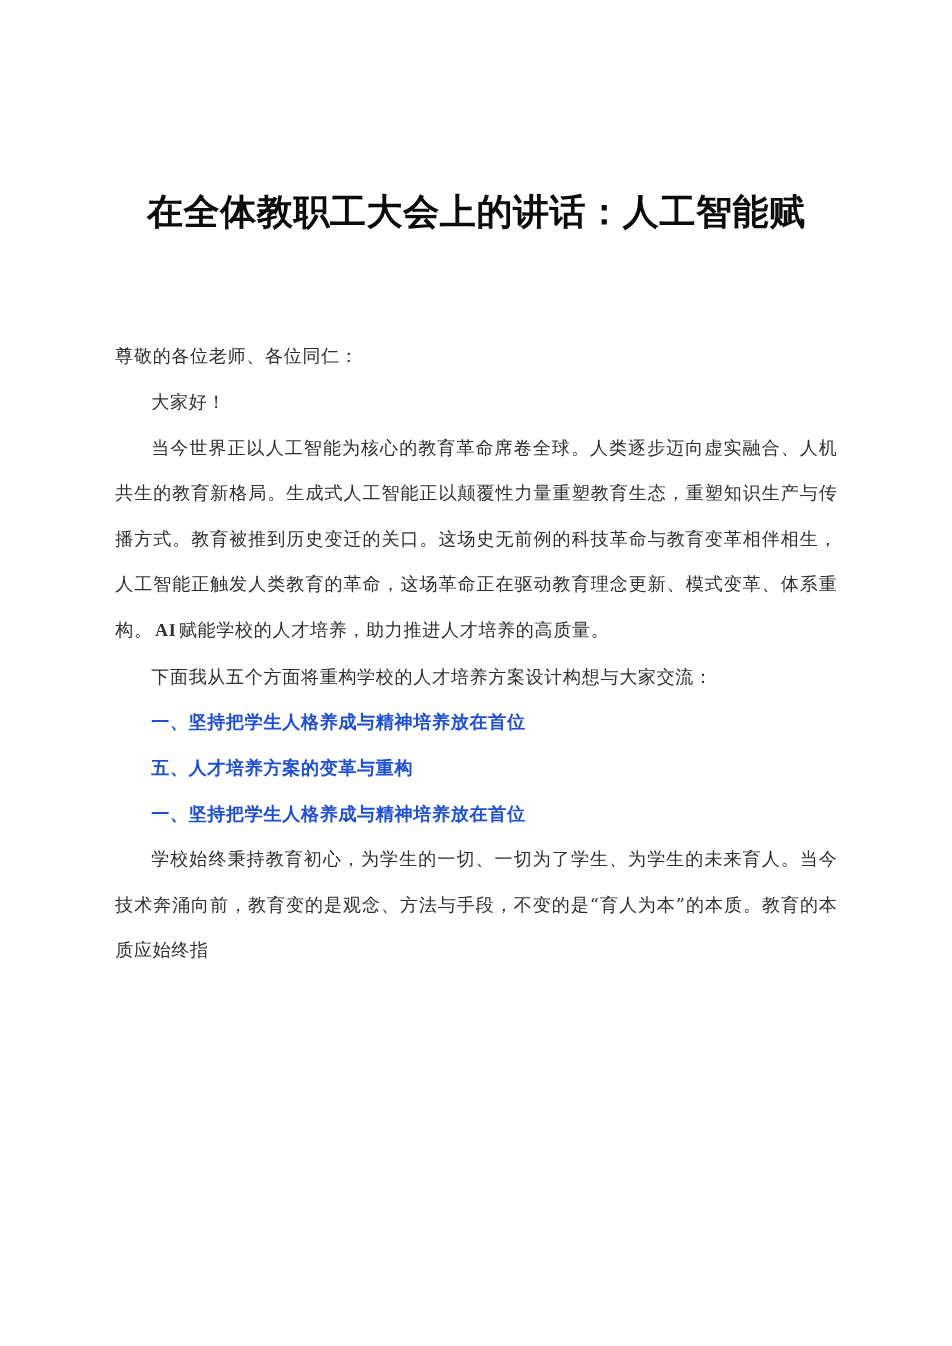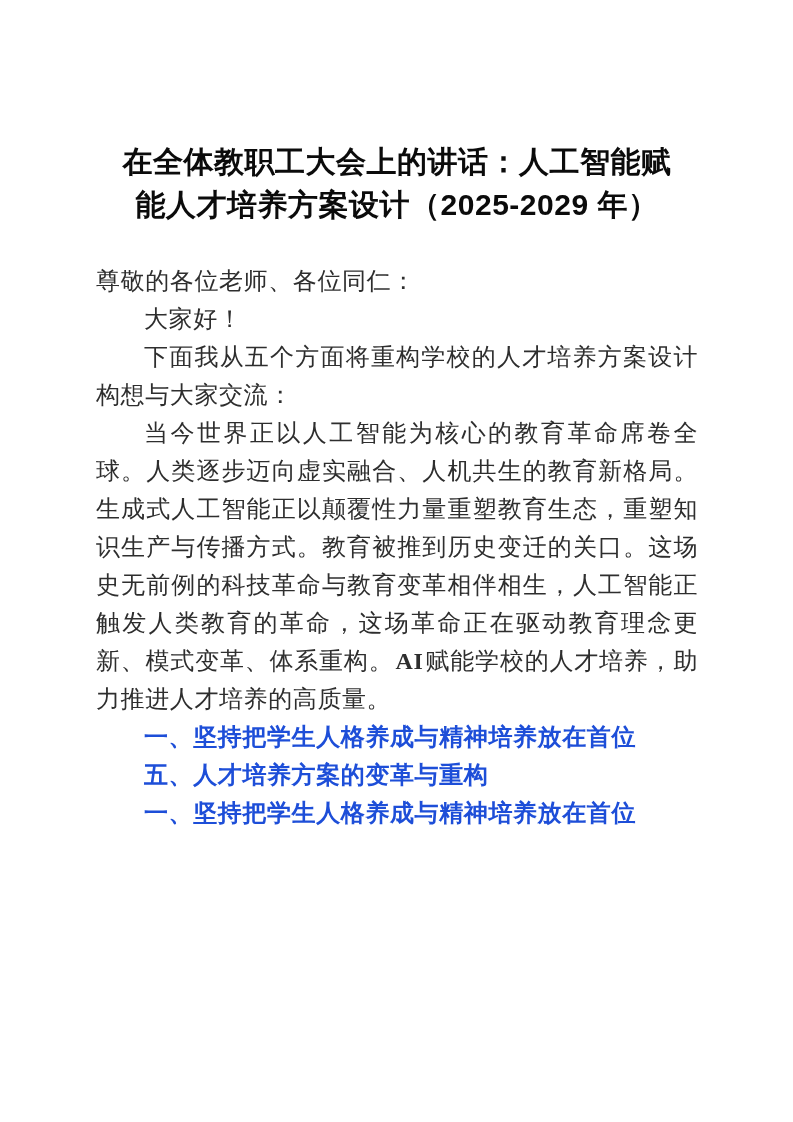--- a/index.html
+++ b/index.html
@@ -4,21 +4,21 @@
 <style>
   html, body {
     margin: 0;
     padding: 0;
     background: #ffffff;
   }
   .page {
     position: relative;
     width: 793px;
     height: 900px;
-    margin: 0 auto;
+    margin: 16px auto;
     background: #ffffff;
     overflow: hidden;
     box-sizing: border-box;
   }
   .content {
     position: absolute;
     left: 96px;
     top: 0;
     width: 602px;
   }
@@ -44,21 +44,21 @@
     white-space: nowrap;
   }
 
   
   .body-block {
     position: absolute;
     left: 0;
     top: 262px;
     width: 602px;
     font-family: "DejaVu Serif", "Liberation Serif", serif;
-    font-size: 24px;
+    font-size: 15px;
     line-height: 38px;
     color: #2e2e2e;
     text-align: justify;
     text-justify: inter-ideograph;
   }
   p.para {
     margin: 0;
     padding: 0;
     text-indent: 2em;
     letter-spacing: 0.6px;
@@ -95,38 +95,38 @@
 </style>
 </head>
 <body>
 
 <div class="page">
 
   <div class="content">
 
     <h1 class="doc-title">
       <span class="t-line">在全体教职工大会上的讲话：人工智能赋</span>
-      <span class="t-line">能人才培养方案设计（2025-2029 年）</span>
     </h1>
 
     <div class="body-block">
 
       <p class="para flush">尊敬的各位老师、各位同仁：</p>
 
       <p class="para">大家好！</p>
 
+      <p class="para"><span>当今世界正以人工智能为核心的教育革命席卷全球。人类逐步迈向虚实融合、人机共生的教育新格局。生成式人工智能正以颠覆性力量重塑教育生态，重塑知识生产与传播方式。教育被推到历史变迁的关口。这场史无前例的科技革命与教育变革相伴相生，人工智能正触发人类教育的革命，这场革命正在驱动教育理念更新、模式变革、体系重构。</span><span class="latin">AI</span><span>赋能学校的人才培养，助力推进人才培养的高质量。</span></p>
+
       <p class="para">下面我从五个方面将重构学校的人才培养方案设计构想与大家交流：</p>
-
-      <p class="para"><span>当今世界正以人工智能为核心的教育革命席卷全球。人类逐步迈向虚实融合、人机共生的教育新格局。生成式人工智能正以颠覆性力量重塑教育生态，重塑知识生产与传播方式。教育被推到历史变迁的关口。这场史无前例的科技革命与教育变革相伴相生，人工智能正触发人类教育的革命，这场革命正在驱动教育理念更新、模式变革、体系重构。</span><span class="latin">AI</span><span>赋能学校的人才培养，助力推进人才培养的高质量。</span></p>
 
       <p class="heading">一、坚持把学生人格养成与精神培养放在首位</p>
       <p class="heading">五、人才培养方案的变革与重构</p>
 
       <p class="heading">一、坚持把学生人格养成与精神培养放在首位</p>
 
+      <p class="para">学校始终秉持教育初心，为学生的一切、一切为了学生、为学生的未来育人。当今技术奔涌向前，教育变的是观念、方法与手段，不变的是“育人为本”的本质。教育的本质应始终指</p>
 
     </div>
 
   </div>
 
   <div class="page-footer">— 1 —</div>
 
 </div>
 
 </body></html>

